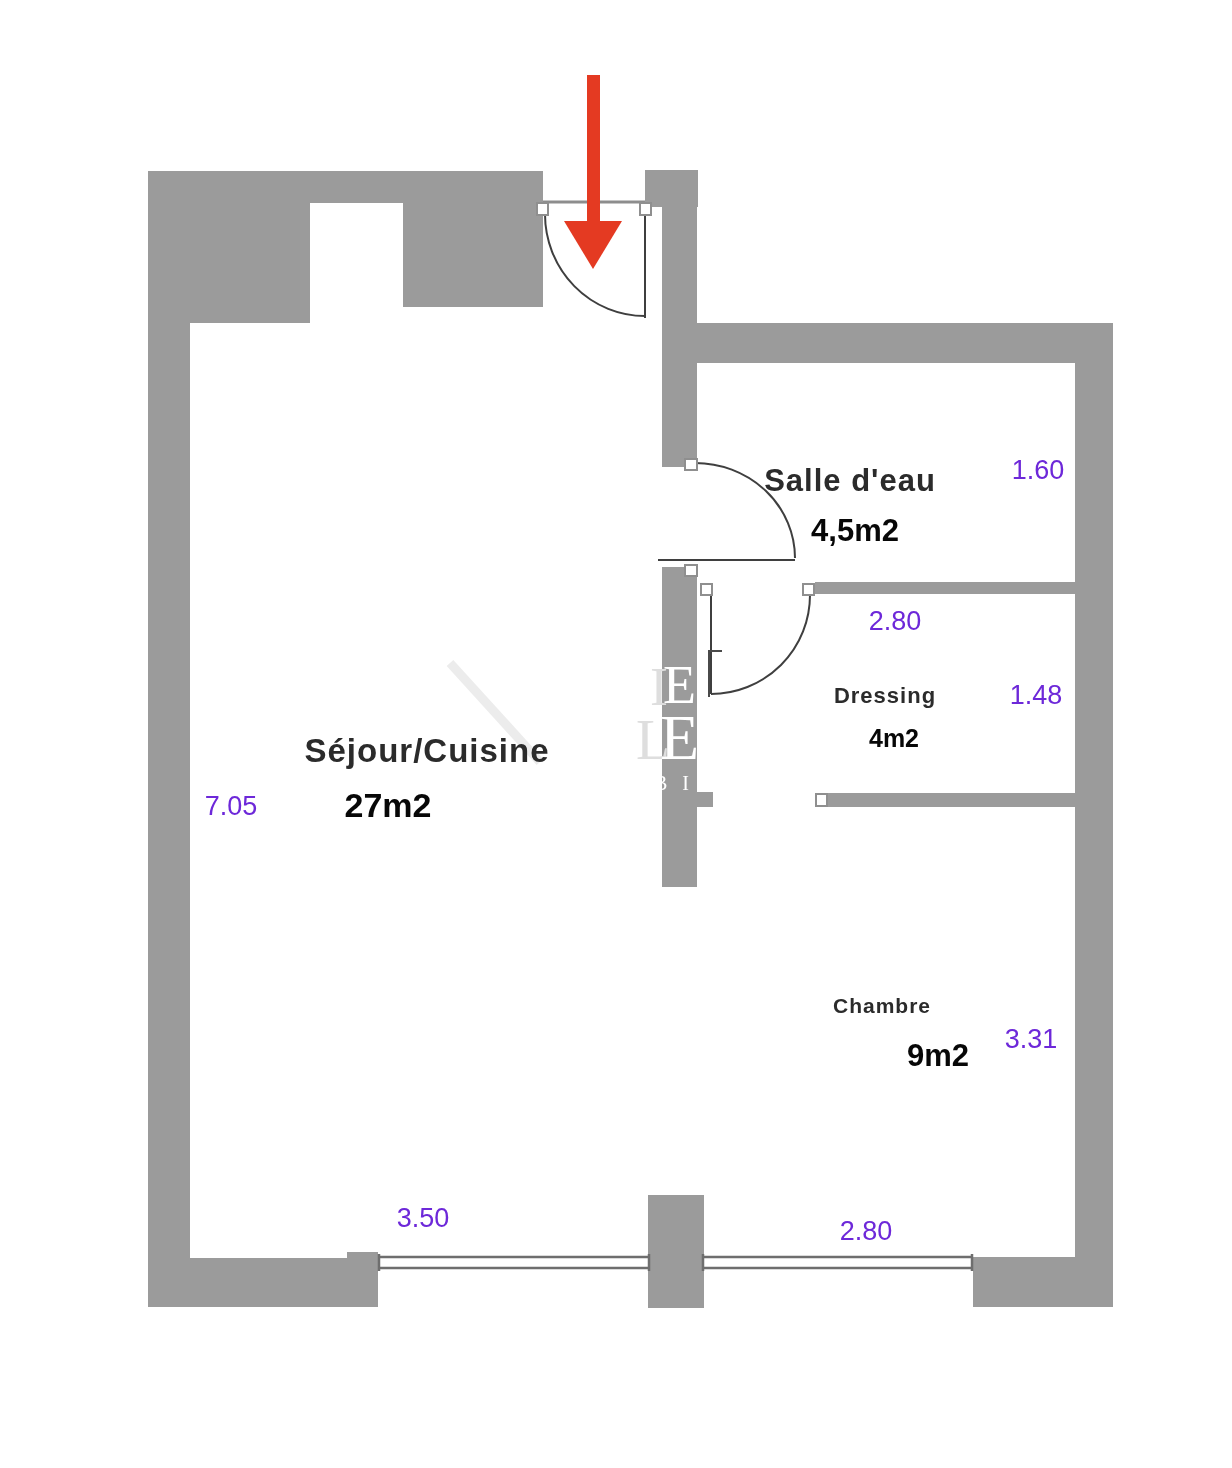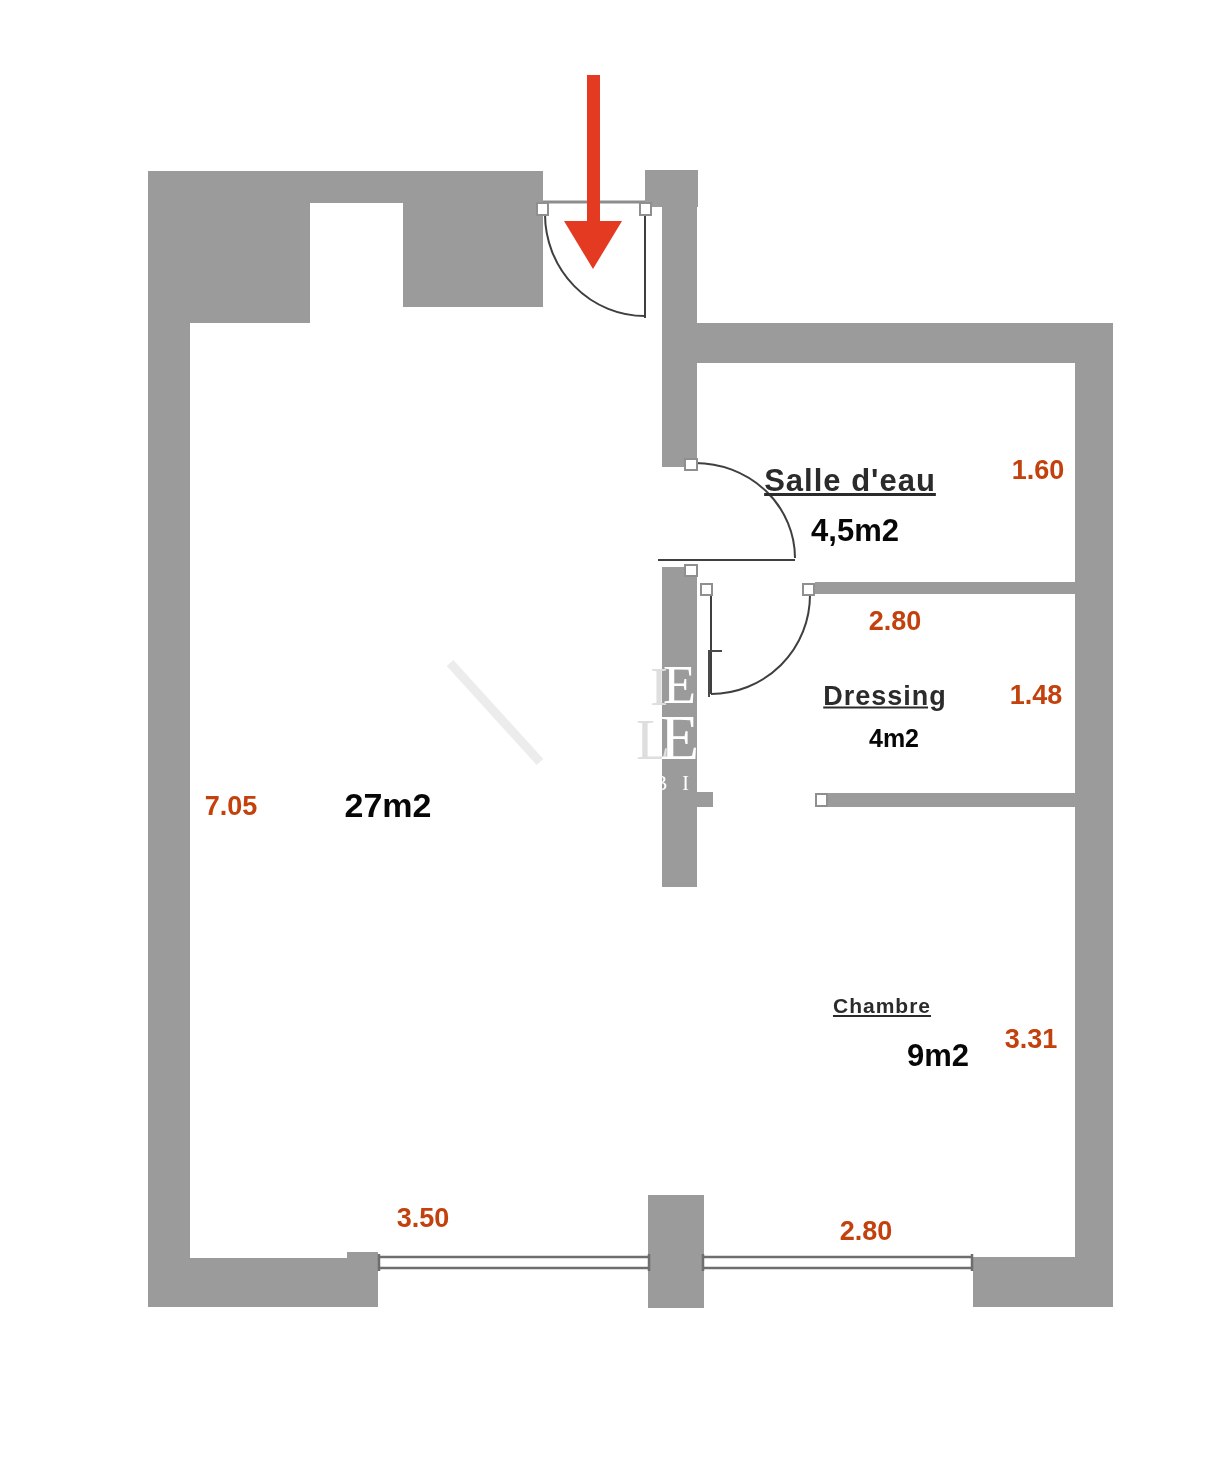--- a/index.html
+++ b/index.html
@@ -18,23 +18,23 @@
   svg.overlay{position:absolute; left:0; top:0; z-index:2;}
   .door line, .door path{stroke:var(--line); stroke-width:2; fill:none;}
   .win line{stroke:var(--window); stroke-width:2.5;}
   .lintel{stroke:#8d8d8d; stroke-width:3;}
   .wm-stroke{stroke:#ececec; stroke-width:9; fill:none;}
   .wm-bracket{stroke:#4a4a4a; stroke-width:2; fill:none;}
   .lbl{
     position:absolute; transform:translate(-50%,-50%); white-space:nowrap;
     z-index:4; color:#262626;
   }
-  .room-name{font-weight:600; letter-spacing:1px; color:#2b2b2b;text-decoration:underline;}
+  .room-name{font-weight:600; letter-spacing:1px; color:#2b2b2b;}
   .room-area{font-weight:700; color:#070707;}
-  .dim{font-weight:700; color:#c2410c;}
+  .dim{font-weight:400; color:#6d28d9;}
   .wm{position:absolute; z-index:2; font-family:"Liberation Serif", serif; line-height:1;}
   .wm.white{color:#ffffff;}
   .wm.ghost{color:#dedede;}
   #arrow{position:absolute; z-index:5;}
   #arrow .shaft{position:absolute; left:23px; top:0; width:13px; height:148px; background:var(--arrow);}
   #arrow .head{
     position:absolute; left:0; top:146px; width:0; height:0;
     border-left:29px solid transparent; border-right:29px solid transparent;
     border-top:48px solid var(--arrow);
   }
@@ -109,24 +109,25 @@
   <div class="wm white" style="left:663px; top:658px; font-size:54px;">E</div>
   <div class="wm ghost" style="left:636px; top:712px; font-size:56px;">L</div>
   <div class="wm white" style="left:660px; top:706px; font-size:64px;">E</div>
   <div class="wm white" style="left:654px; top:773px; font-size:20px; letter-spacing:5px;">B I</div>
 
   <div class="lbl room-name" style="left:850px; top:481px; font-size:31px;">Salle d'eau</div>
   <div class="lbl dim" style="left:1038px; top:470px; font-size:27px;">1.60</div>
   <div class="lbl room-area" style="left:855px; top:531px; font-size:31px;">4,5m2</div>
 
   <div class="lbl dim" style="left:895px; top:621px; font-size:27px;">2.80</div>
-  <div class="lbl room-name" style="left:885px; top:696px; font-size:27px;text-align:right;">Dressing</div>
+  <div class="lbl room-name" style="left:885px; top:696px; font-size:22px;text-align:right;">Dressing</div>
   <div class="lbl dim" style="left:1036px; top:695px; font-size:27px;text-align:right;">1.48</div>
   <div class="lbl room-area" style="left:894px; top:738px; font-size:25px;">4m2</div>
 
+  <div class="lbl room-name" style="left:427px; top:751px; font-size:33px;">Séjour/Cuisine</div>
   <div class="lbl dim" style="left:231px; top:806px; font-size:27px;">7.05</div>
   <div class="lbl room-area" style="left:388px; top:805px; font-size:34px;">27m2</div>
 
   <div class="lbl room-name" style="left:882px; top:1006px; font-size:21px;">Chambre</div>
   <div class="lbl room-area" style="left:895px; top:1056px; font-size:31px;margin-left:43px;">9m2</div>
   <div class="lbl dim" style="left:1031px; top:1039px; font-size:27px;">3.31</div>
 
   <div class="lbl dim" style="left:395px; top:1218px; font-size:27px;margin-left:28px;">3.50</div>
   <div class="lbl dim" style="left:866px; top:1231px; font-size:27px;">2.80</div>
 

